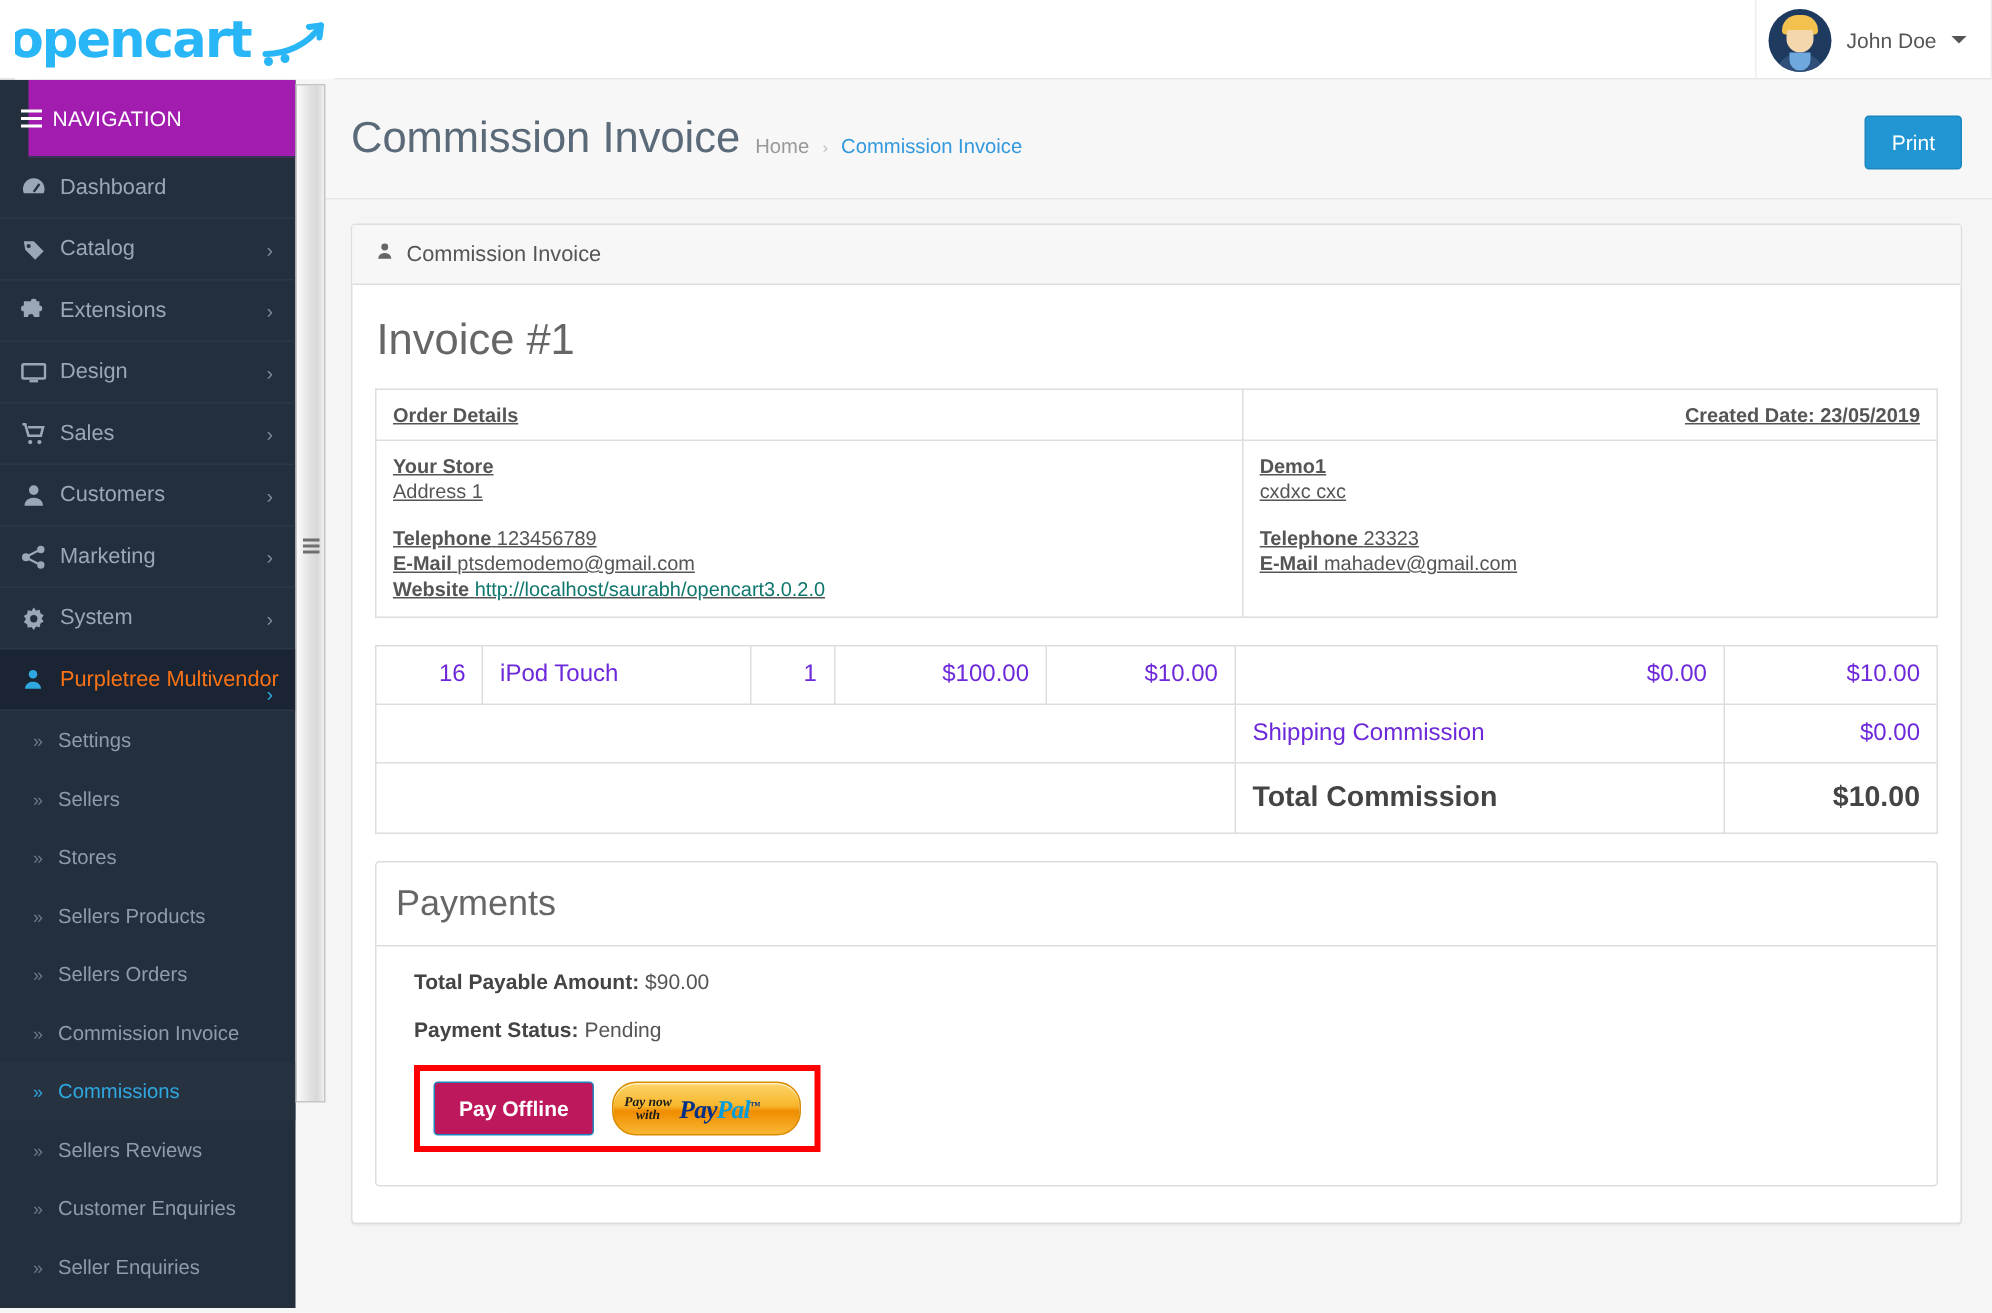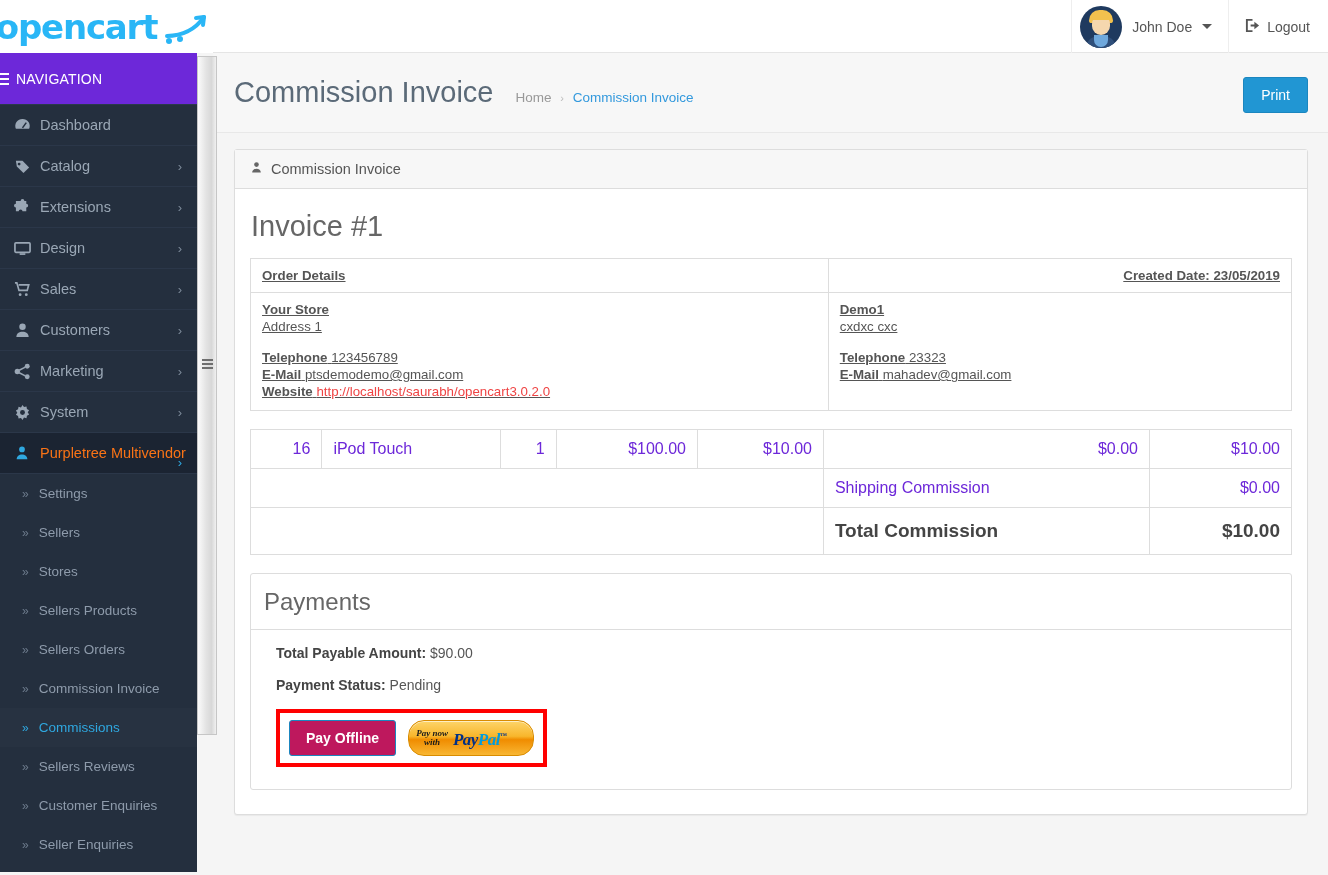--- a/index.html
+++ b/index.html
@@ -13,21 +13,21 @@
     color: #333;
   }
 
   
   #topbar {
     position: absolute; top: 0; left: 0; width: 1328px; height: 53px;
     background: #ffffff; border-bottom: 1px solid #e5e5e5;
     z-index: 30;
   }
   #brand {
-    position: absolute; left: 0; top: 0; width: 213px; height: 53px;
+    position: absolute; left: 10px; top: 0; width: 213px; height: 53px;
     display: flex; align-items: center; justify-content: center;
     overflow: hidden; background:#fff;
   }
   #brand .logotext {
     font-size: 34px; font-weight: bold; color: #29b6f6;
     letter-spacing: -1.2px; margin-left: -10px;
     font-family: "DejaVu Sans", sans-serif;
   }
   #brand .cartswoosh {
     position: relative; margin-left: 6px; width: 44px; height: 30px;
@@ -64,23 +64,24 @@
     display: flex; align-items: center; gap: 7px; padding: 0 18px 0 16px;
     color: #555; font-size: 14px;
   }
 
   
   #sidebar {
     position: absolute; left: 0; top: 53px; width: 197px; bottom: 3px;
     background: #242f3e; overflow: hidden; z-index: 20;
   }
   #navheader {
-    height: 52px; background: #6d28d9; display:flex; align-items:center;
+    height: 52px; background: #a21caf; display:flex; align-items:center;
     padding-left: 0; color:#fff; font-size: 14px; letter-spacing: .2px;
     border-bottom: 1px solid #2b394b;
+    margin-left: 19px;
   }
   #navheader .burger { margin-left:-5px; margin-right: 7px; width: 14px; flex:none; }
   #navheader .burger span { display:block; height:2px; background:#fff; margin:3px 0; }
   .navitem {
     height: 41px; display: flex; align-items: center;
     color: #9aa7b5; font-size: 14.5px; border-bottom: 1px solid #2b3749;
     padding-left: 12px; position: relative; cursor: pointer;
   }
   .navitem .ic { width: 36px; flex:none; display:flex; align-items:center; justify-content:center;
                  margin-left: -8px; color:#9aa7b5; }
@@ -108,21 +109,21 @@
   
   #main {
     position: absolute; left: 213px; top: 53px; right: 0; bottom: 0;
     background: #f5f5f5; overflow: hidden;
   }
   #pagehead {
     height: 80px; background: #f7f7f7; border-bottom: 1px solid #e8e8e8;
     display:flex; align-items:center; padding: 0 28px 0 21px; position: relative;
   }
   #pagetitle { font-size: 29px; color:#5b6a78; font-weight: 400; }
-  #breadcrumb { margin-left: 22px; font-size: 13.5px; margin-top: 10px; }
+  #breadcrumb { margin-left: 10px; font-size: 13.5px; margin-top: 10px; }
   #breadcrumb .crumb-home { color:#999; }
   #breadcrumb .sep { color:#bbb; margin: 0 5px; font-size: 11px; }
   #breadcrumb .crumb-cur { color:#3399dd; }
   #printbtn {
     position:absolute; right: 20px; top: 24px;
     background:#2196d3; color:#fff; border: 1px solid #1b86bf;
     border-radius: 3px; padding: 9px 17px; font-size: 14px; cursor:pointer;
   }
 
   #panel {
@@ -140,21 +141,21 @@
 
   table.tbl { width: 100%; border-collapse: collapse; }
   table.tbl td, table.tbl th {
     border: 1px solid #ddd; padding: 9px 11px; vertical-align: top;
     font-size: 13.3px; color:#555;text-decoration:underline;
   }
   .thead td { font-weight: bold; color:#444; }
   .rt { text-align: right; }
   .addr-line { margin: 0 0 2px 0; }
   .addr-gap { height: 14px; }
-  .lnk { color:#ef4444; }
+  .lnk { color:#0f766e; }
 
   table.ctbl { width:100%; border-collapse: collapse; margin-top: 18px; }
   table.ctbl th {
     border:1px solid #ddd; padding: 10px 11px; font-size:13.3px; color:#444;
     font-weight: bold; text-align: right; white-space: nowrap;
   }
   table.ctbl th.l { text-align: left; }
   table.ctbl td {
     border:1px solid #ddd; padding: 10px 11px; font-size: 16px; color:#6d28d9;
     text-align: right; height: 17px;
@@ -219,29 +220,20 @@
     <div id="userbox">
       <div id="avatar">
         <div class="hair"></div>
           <div class="face"></div>
           <div class="fringe"></div>
         <div class="body"></div>
           <div class="collar"></div>
       </div>
       <span id="username">John Doe</span>
       <span class="caret-down"></span>
-    </div>
-    <div id="logoutbox">
-      <span>
-        <svg width="15" height="15" viewBox="0 0 16 16">
-          <path d="M1 1 h7 v2 H3 v10 h5 v2 H1 z" fill="#555"></path>
-          <path d="M10 4 l5 4 l-5 4 v-3 H6 V7 h4 z" fill="#555"></path>
-        </svg>
-      </span>
-      <span>Logout</span>
     </div>
   </div>
 </div>
 
 <div id="sidebar">
   <div id="navheader">
     <span class="burger">
         <span></span>
         <span></span>
         <span></span>

